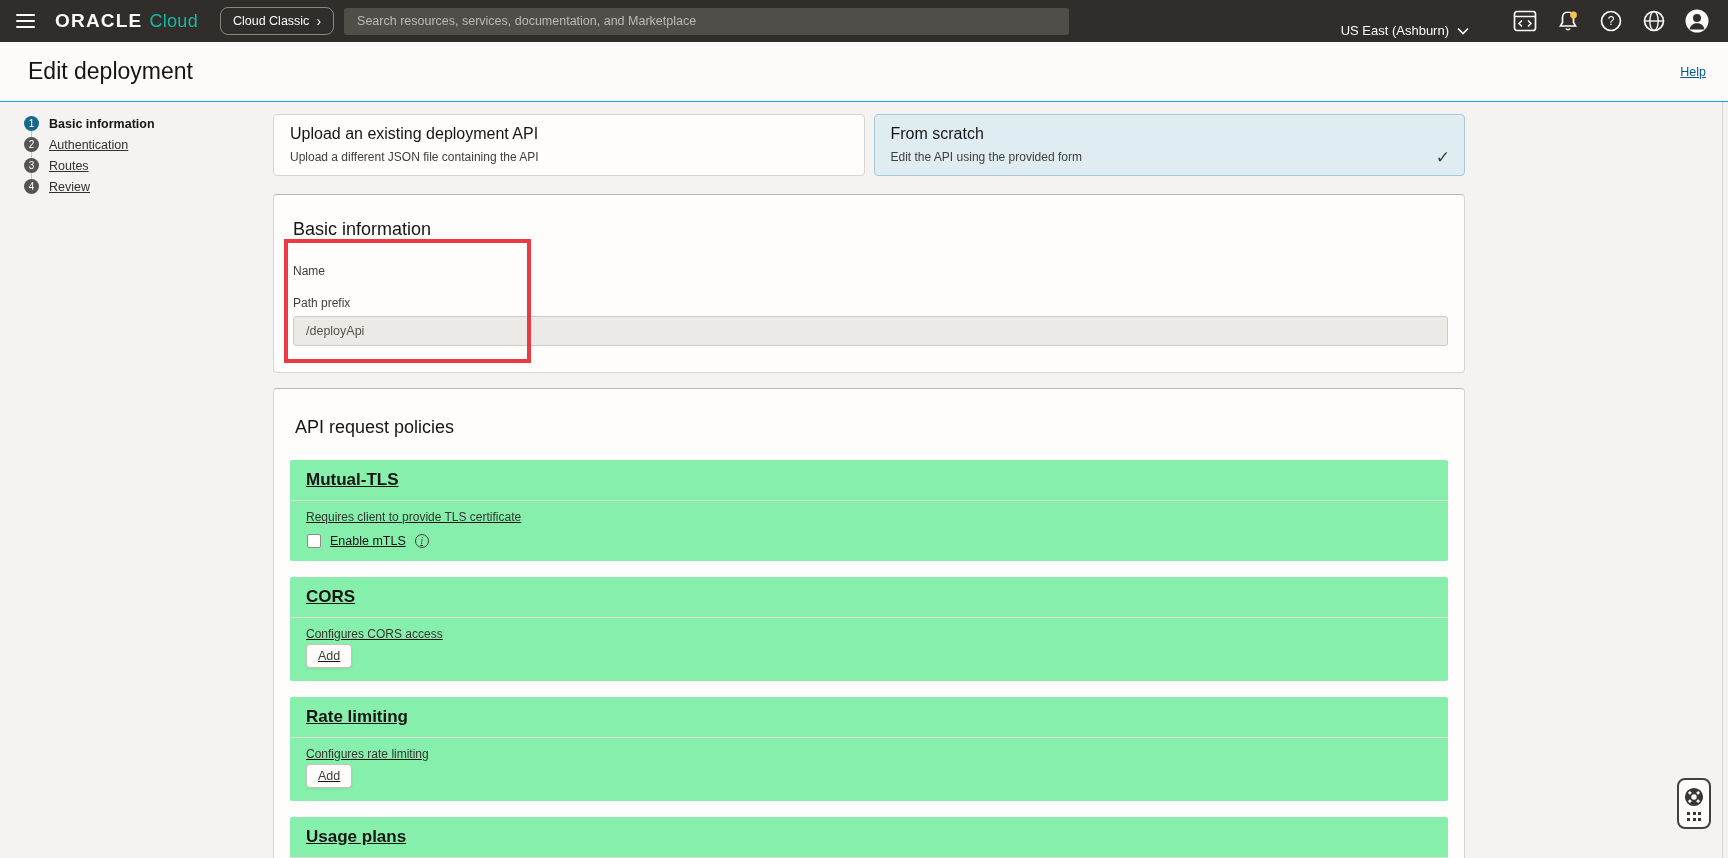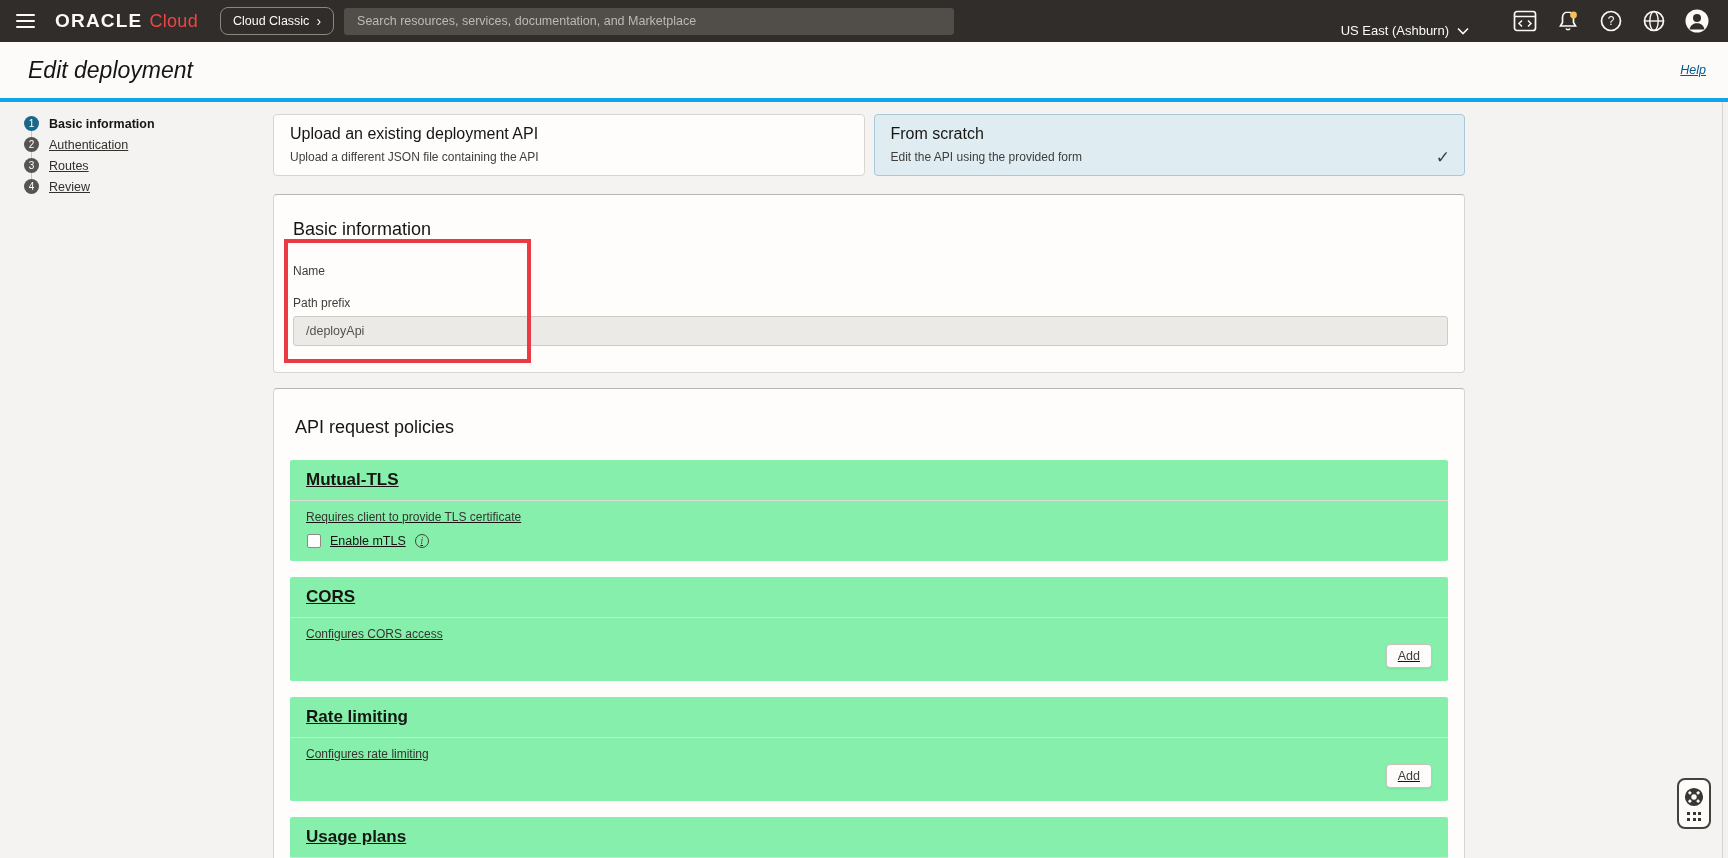--- a/index.html
+++ b/index.html
@@ -5,31 +5,31 @@
   * { margin:0; padding:0; box-sizing:border-box; }
   html,body { width:1728px; height:858px; overflow:hidden; }
   body { font-family:"Liberation Sans","DejaVu Sans",sans-serif; background:#f4f3f1; color:#161513; }
 
   
   .topbar { height:42px; background:var(--topbar_bg); display:flex; align-items:center; padding:0 18px 0 16px; }
   .hamburger { width:19px; height:14px; display:flex; flex-direction:column; justify-content:space-between; cursor:pointer; margin-right:20px; }
   .hamburger span { display:block; height:2px; background:#fbfaf9; border-radius:1px; }
   .brand { display:flex; align-items:flex-end; margin-right:22px; color:#fbfaf9; white-space:nowrap; }
   .brand .oracle { font-weight:700; font-size:19px; letter-spacing:1.2px; }
-  .brand .cloud { font-weight:400; font-size:18px; margin-left:7px; letter-spacing:.3px; color:#ef4444; }
+  .brand .cloud { font-weight:400; font-size:18px; margin-left:7px; letter-spacing:.3px; color:#14b8a6; }
   .classic-btn { display:flex; align-items:center; gap:7px; border:1px solid #8a8680; border-radius:8px; background:transparent; color:#fbfaf9; font-size:12.5px; padding:6px 12px; cursor:pointer; margin-right:10px; white-space:nowrap; }
   .classic-btn .chev { font-size:14px; line-height:10px; }
-  .search { width:610px; height:27px; background:#514d48; border:none; border-radius:3px; color:#e8e6e3; font-size:12.5px; padding:0 13px; outline:none; }
+  .search { width:725px; height:27px; background:#514d48; border:none; border-radius:3px; color:#e8e6e3; font-size:12.5px; padding:0 13px; outline:none; }
   .search::placeholder { color:#bdbab5; }
   .tb-right { margin-left:auto; display:flex; align-items:center; }
   .region { display:flex; align-items:center; gap:8px; color:#fbfaf9; font-size:13px; cursor:pointer; margin-right:26px; white-space:nowrap;margin-top:19px; }
   .tb-icon { width:26px; height:26px; display:flex; align-items:center; justify-content:center; margin-left:17px; cursor:pointer; position:relative; }
 
   
-  .page-header { height:60px; background:#fcfbfa; border-bottom:4px solid #0ea5e9; display:flex; align-items:center; padding:0 22px 0 28px;font-style:italic; }
+  .page-header { height:60px; background:#fcfbfa; border-bottom:1px solid #0ea5e9; display:flex; align-items:center; padding:0 22px 0 28px; }
   .page-title { font-size:23px; font-weight:400; color:#161513; }
   .help-link { margin-left:auto; font-size:12.5px; color:var(--link_color); text-decoration:underline; cursor:pointer; }
 
   
   .content { position:relative; height:756px; overflow:hidden; }
 
   
   .stepper { position:absolute; left:24px; top:14px; }
   .stepper::before { content:""; position:absolute; left:7px; top:10px; bottom:10px; width:1px; background:#c9c5c0; }
   .step { display:flex; align-items:center; gap:10px; margin-bottom:6px; position:relative; height:15px; }
@@ -63,21 +63,21 @@
   .annotation-rect { position:absolute; left:10px; top:44px; width:247px; height:124px; border:4px solid var(--annotation_red); pointer-events:none; z-index:5; }
 
   
   .policies-card { height:600px; padding:28px 16px 0 19px; }
   .policies-card .card-heading { margin-bottom:22px; margin-left:2px; }
   .policy-sec { background:#86efac; border-radius:2px; margin-bottom:16px; margin-left:-3px;text-decoration:underline; }
   .policy-head { padding:10px 16px; border-bottom:1px solid #dfdcd7; }
   .policy-title { font-size:17px; font-weight:700; color:#161513; }
   .policy-body { padding:9px 16px 13px 16px; display:flex; flex-direction:column; }
   .policy-desc { font-size:12px; color:#373431; margin-bottom:3px; }
-  .add-row { display:flex; justify-content:flex-end; }
+  .add-row { display:flex; justify-content:flex-start; }
   .add-btn { background:#fdfcfb; border:1px solid #c6c2bc; border-radius:4px; font-size:12.5px; font-family:inherit; color:#403d3a; padding:4px 11px; cursor:pointer; box-shadow:0 1px 2px rgba(0,0,0,.08); }
   .mtls-row { display:flex; align-items:center; margin-top:7px; margin-left:1px; }
   .mtls-check { width:14px; height:14px; accent-color:#fff; border:1px solid #8f8a84; border-radius:2px; background:#fff; appearance:none; cursor:pointer; flex:none; }
   .mtls-label { font-size:12.5px; color:#161513; margin-left:9px; }
   .info-icon { width:14px; height:14px; border:1.3px solid #45413d; border-radius:50%; display:inline-flex; align-items:center; justify-content:center; font-size:9.5px; font-family:"Liberation Serif",serif; font-style:italic; color:#45413d; margin-left:9px; cursor:pointer; }
 
   
   .assist-widget { position:absolute; left:1677px; top:676px; width:34px; height:51px; background:#fdfcfb; border:2px solid #44403c; border-radius:8px; display:flex; flex-direction:column; align-items:center; justify-content:center; gap:4px; cursor:pointer; z-index:9; }
   .dots-grid { display:grid; grid-template-columns:repeat(3,3px); grid-auto-rows:3px; gap:2.5px; }
   .dots-grid i { background:#3a3632; display:block; }

